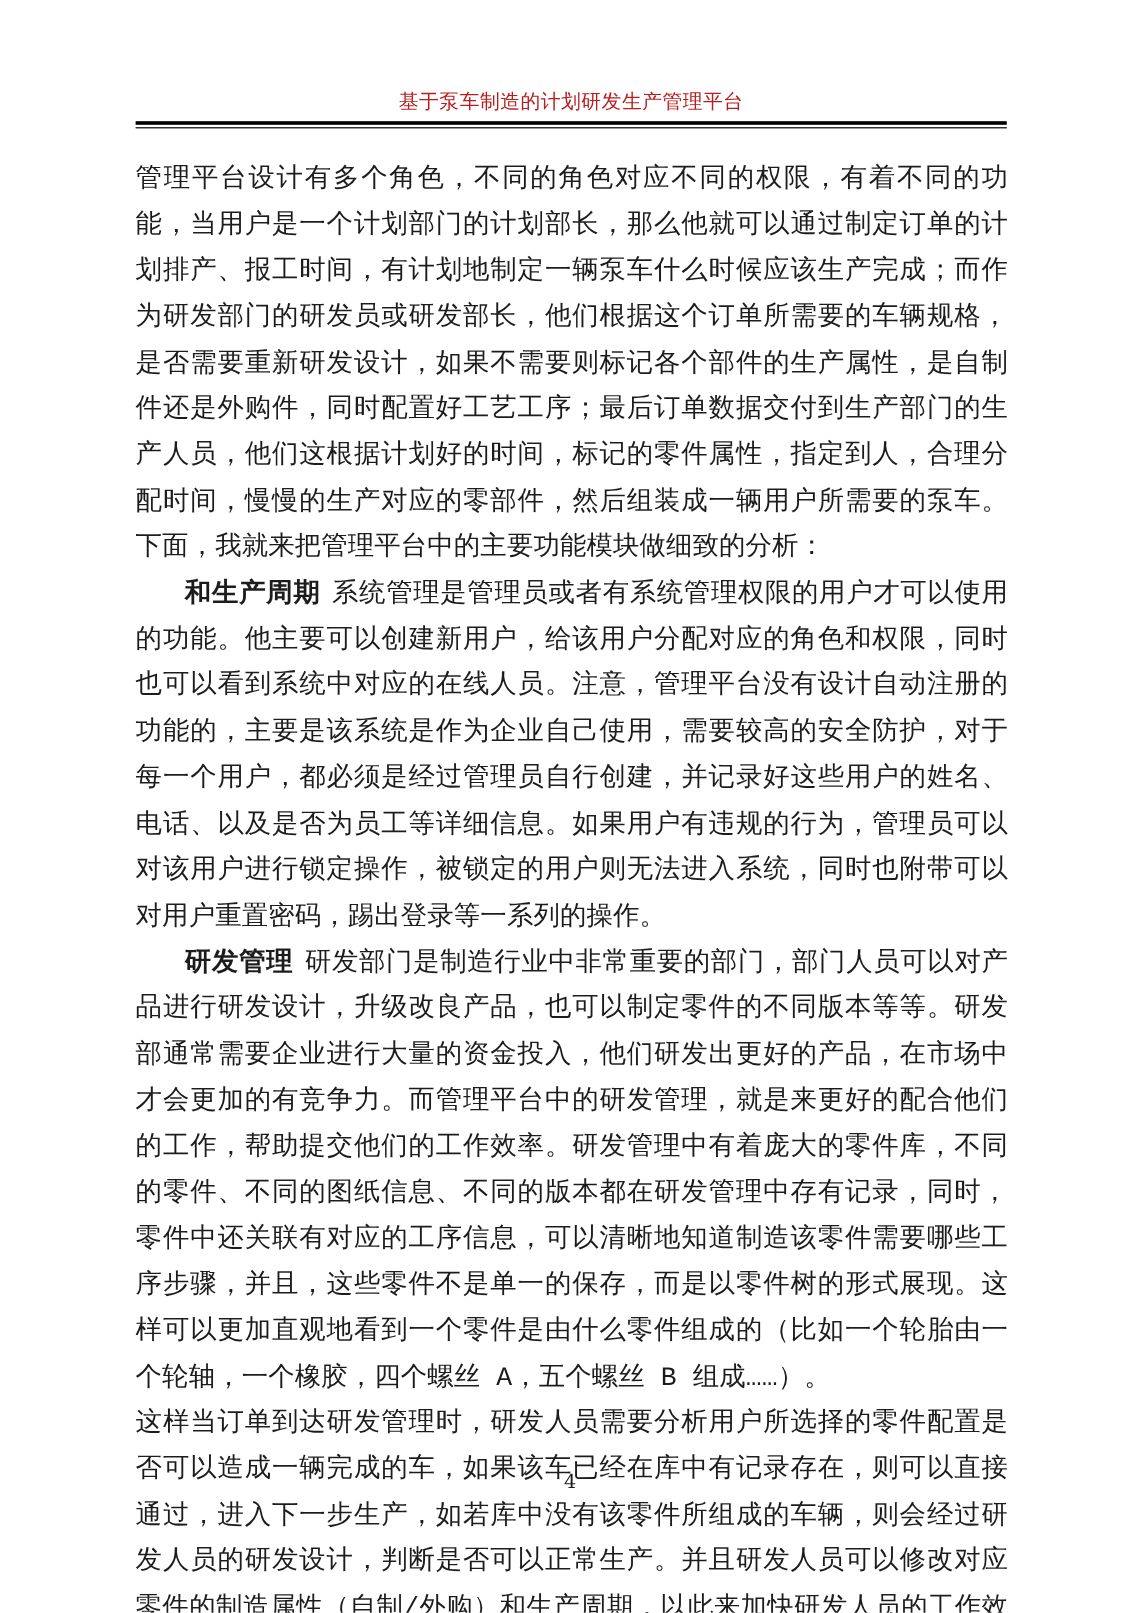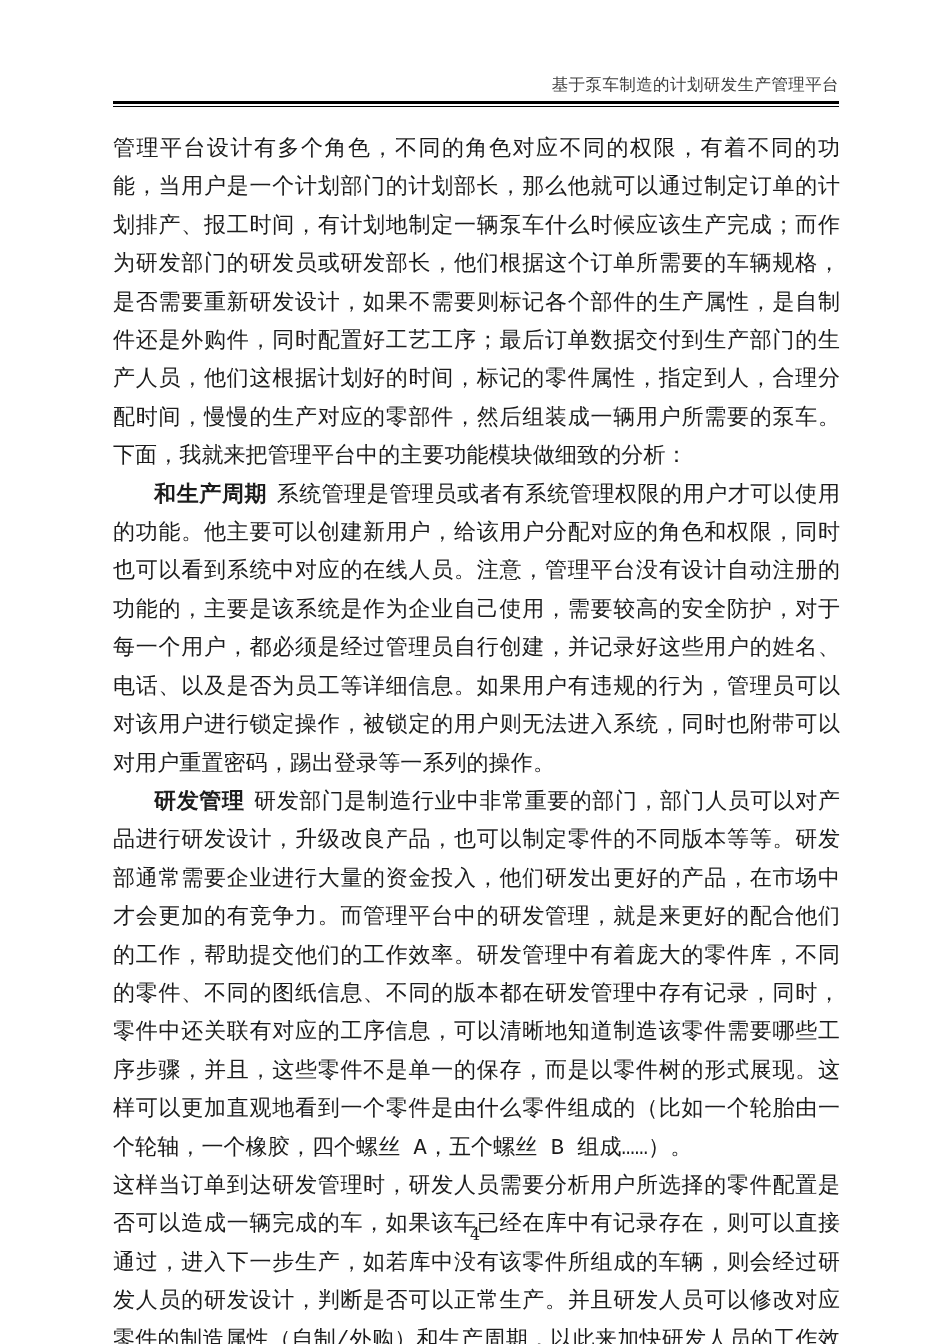--- a/index.html
+++ b/index.html
@@ -25,26 +25,26 @@
   }
 
   
   .header-block {
     position: absolute;
     left: 113px;
     top: 72px;
     width: 726px;
   }
   .header-title {
-    text-align: right;
+    text-align: center;
     font-family: "DejaVu Serif", "Liberation Serif", serif;
     font-size: 16.5px;
     line-height: 26px;
     letter-spacing: 0.4px;
-    color: #404040;
+    color: #b91c1c;
     white-space: nowrap;
   }
   .header-rules {
     margin-top: 3px;
   }
   .rule-thick {
     height: 3px;
     background: #000000;
     width: 100%;
   }

